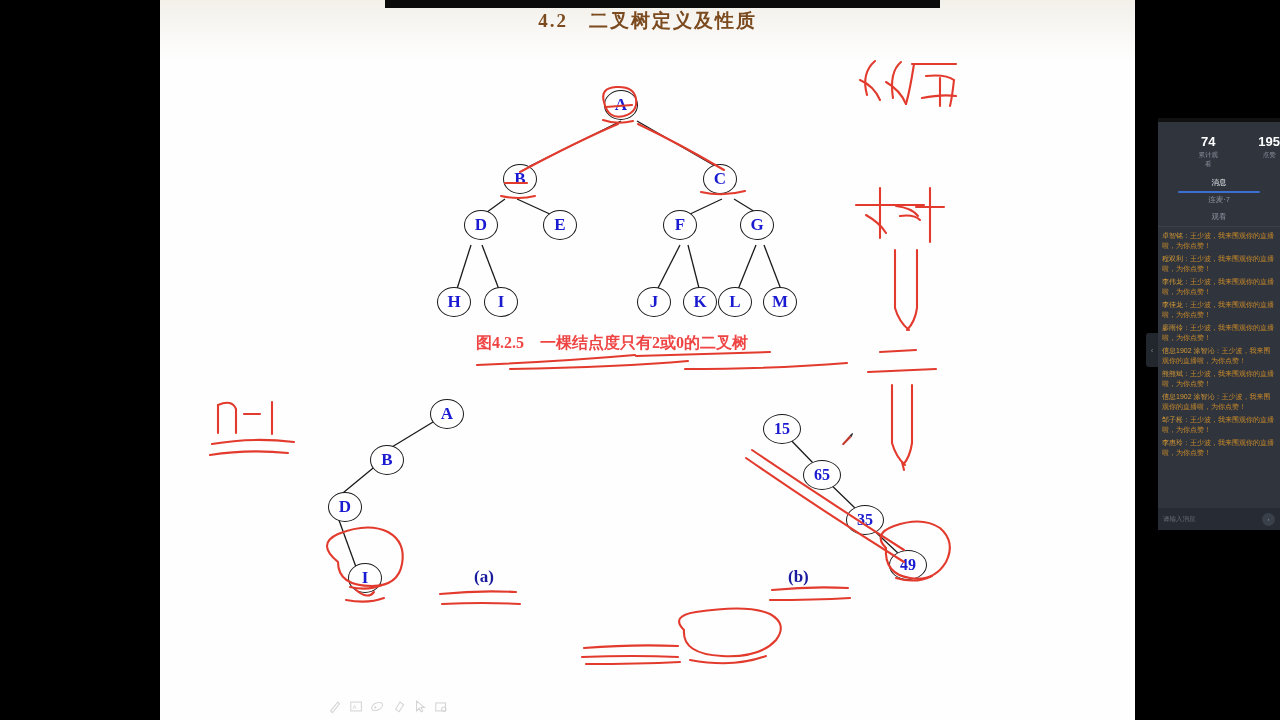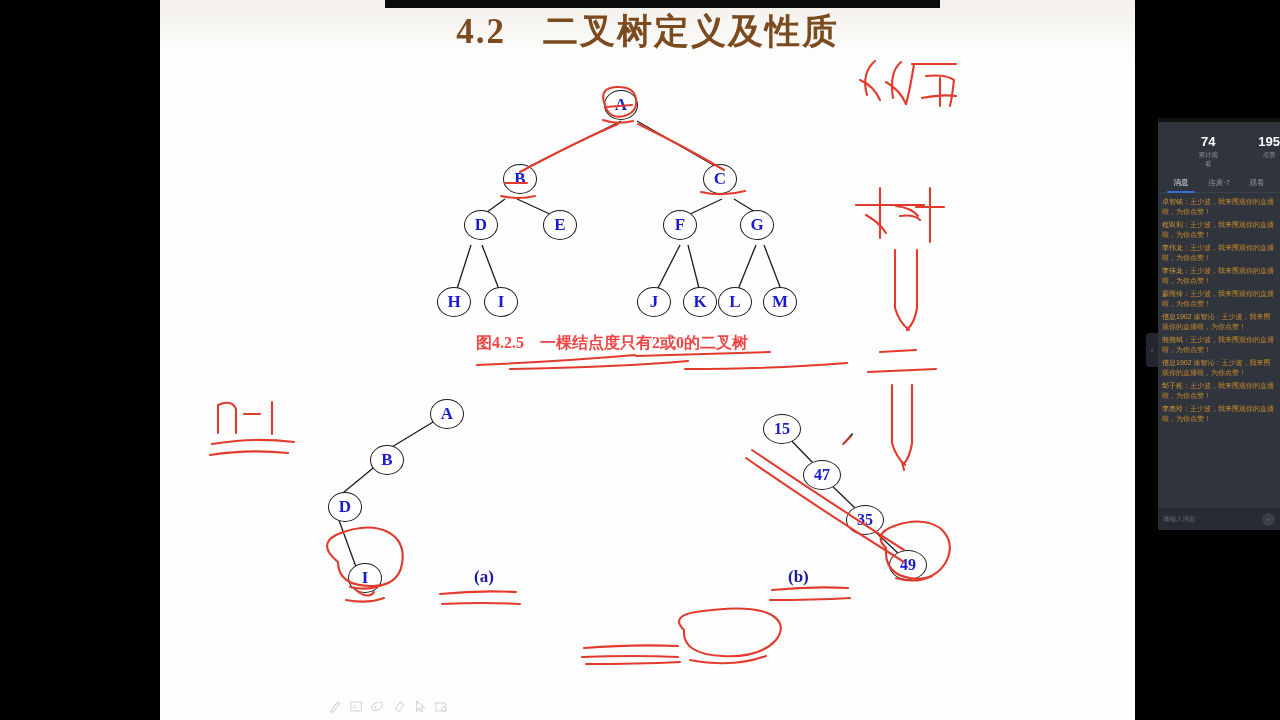--- a/index.html
+++ b/index.html
@@ -6,21 +6,21 @@
   body{width:1280px;height:720px;overflow:hidden;font-family:"Liberation Sans","DejaVu Sans",sans-serif;}
   #screen{position:relative;width:1280px;height:720px;background:#000;}
 
   
   #slide{position:absolute;left:160px;top:0;width:975px;height:720px;background:#fefefe;}
   #slide-top-bar{position:absolute;left:225px;top:0;width:555px;height:8px;background:#0b0b0b;}
   #slide-grad{position:absolute;left:0;top:0;width:975px;height:60px;
     background:linear-gradient(180deg,#f3f0ea 0%,#fefefe 100%);}
 
   #title{position:absolute;left:0;top:8px;width:975px;text-align:center;
-    font-family:"Liberation Serif","DejaVu Serif",serif;font-size:35px;font-weight:bold;
+    font-family:"Liberation Serif","DejaVu Serif",serif;font-size:19px;font-weight:bold;
     color:#7b4a1e;letter-spacing:2px;}
 
   .cap{position:absolute;font-family:Liberation Serif, serif;
     font-size:16px;font-weight:bold;color:#ef4444;white-space:nowrap;text-align:right;}
 
   .node{position:absolute;width:34px;height:30px;border:1.4px solid #1a1a1a;border-radius:50%;
     background:#fff;display:flex;align-items:center;justify-content:center;
     font-family:"Liberation Serif","DejaVu Serif",serif;font-size:17px;font-weight:bold;color:#1a1ad0;
     box-sizing:border-box;z-index:4;}
   .node.num{width:38px;font-size:16px;}
@@ -38,21 +38,21 @@
   #tool-bar .tool{width:15px;height:15px;opacity:.30;}
 
   
   #panel{position:absolute;left:1158px;top:118px;width:122px;height:412px;background:#2f343d;
     color:#cfd3da;font-size:7px;overflow:hidden;}
   #panel-top-edge{position:absolute;left:0;top:0;width:122px;height:4px;background:#111;}
   #stats{display:flex;padding:16px 0 6px 0;}
   #stats .stat{flex:1;text-align:center;margin-left:40px;}
   #stats .num{font-size:13px;font-weight:bold;color:#fff;line-height:15px;}
   #stats .lbl{font-size:6.5px;color:#8b919c;margin-top:2px;}
-  #tabs{display:flex;border-bottom:1px solid #3b414b;padding:0 4px;}
+  #tabs{display:flex;border-bottom:1px solid #3b414b;padding:0 4px;flex-direction:column;}
   #tabs .tab{flex:1;text-align:center;font-size:7.5px;padding:3px 0 4px 0;color:#8b919c;position:relative;}
   #tabs .tab.active{color:#e8ebf0;}
   #tabs .tab.active:after{content:"";position:absolute;left:14%;right:14%;bottom:-1px;height:2px;
     background:#3c6fd1;border-radius:1px;}
   #msgs{padding:4px 4px 0 4px;height:290px;overflow:hidden;}
   .msg{color:#c98a2a;font-size:7px;line-height:9.5px;margin-bottom:4px;word-break:break-all;}
   .msg .nm{color:#d89b33;}
   #composer{position:absolute;left:0;bottom:0;width:122px;height:22px;background:#272b33;
     display:flex;align-items:center;padding:0 5px;box-sizing:border-box;}
   #composer .ph{flex:1;font-size:6.5px;color:#6a707a;}
@@ -116,21 +116,21 @@
 
     <div class="cap" style="left:316px;top:333px">图4.2.5　一棵结点度只有2或0的二叉树</div>
 
     <div class="node" style="left:270px;top:399px">A</div>
     <div class="node" style="left:210px;top:445px">B</div>
     <div class="node" style="left:168px;top:492px">D</div>
     <div class="node" style="left:188px;top:563px">I</div>
     <div class="label" style="left:314px;top:567px">(a)</div>
 
     <div class="node num" style="left:603px;top:414px">15</div>
-    <div class="node num" style="left:643px;top:460px">47</div>
+    <div class="node num" style="left:643px;top:460px">65</div>
     <div class="node num" style="left:686px;top:505px">35</div>
     <div class="node num" style="left:729px;top:550px">49</div>
     <div class="label" style="left:628px;top:567px">(b)</div>
 
 
     <svg class="overlay ink" viewBox="0 0 975 720">
       <g stroke="#e23b2e" stroke-width="2.1" fill="none" stroke-linecap="round">
 
         <path d="M444,102 q-4,-14 12,-15 q18,-1 20,12 q2,13 -12,17 q-16,4 -20,-14"></path>
         <path d="M446,107 l26,-2"></path>

